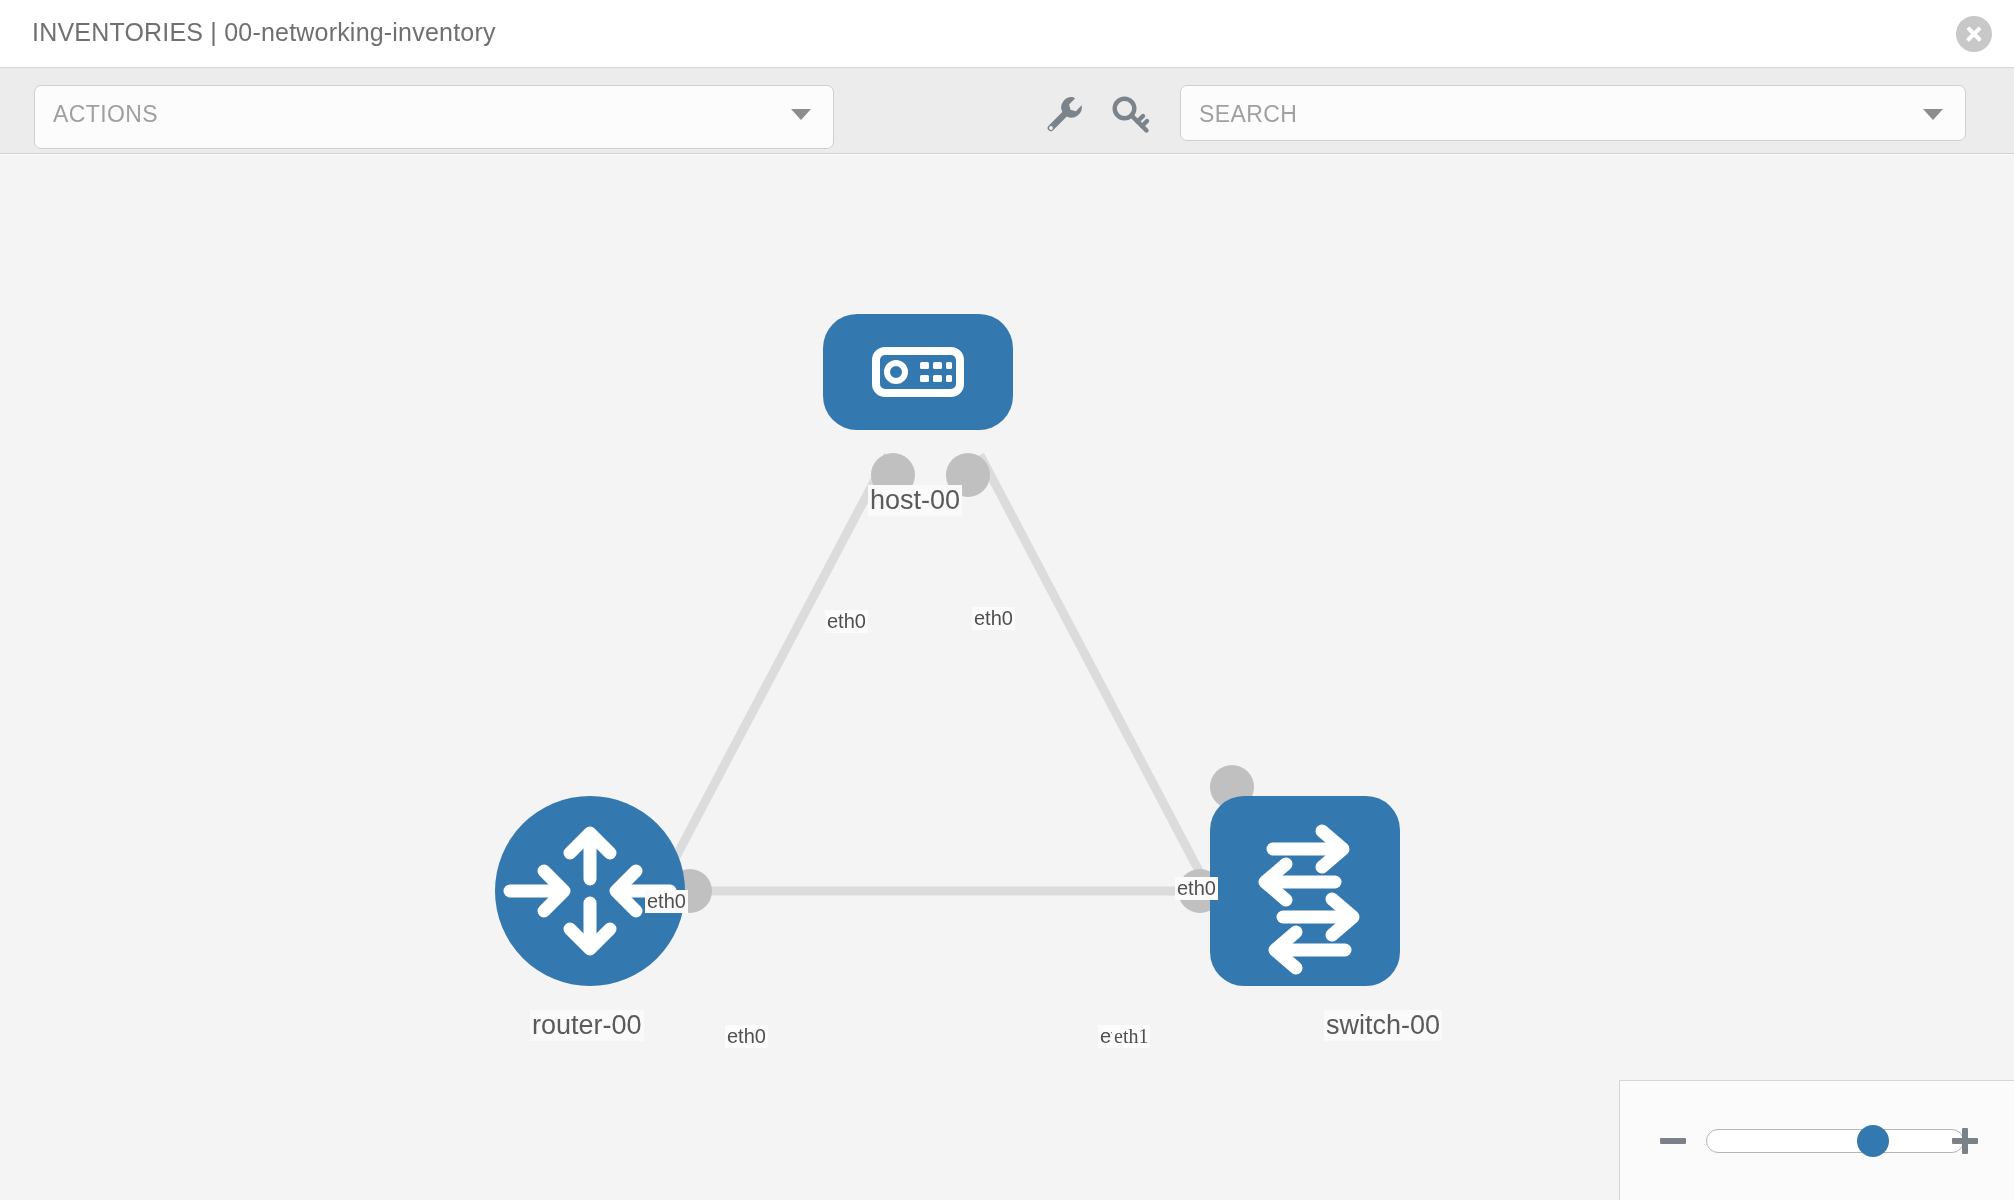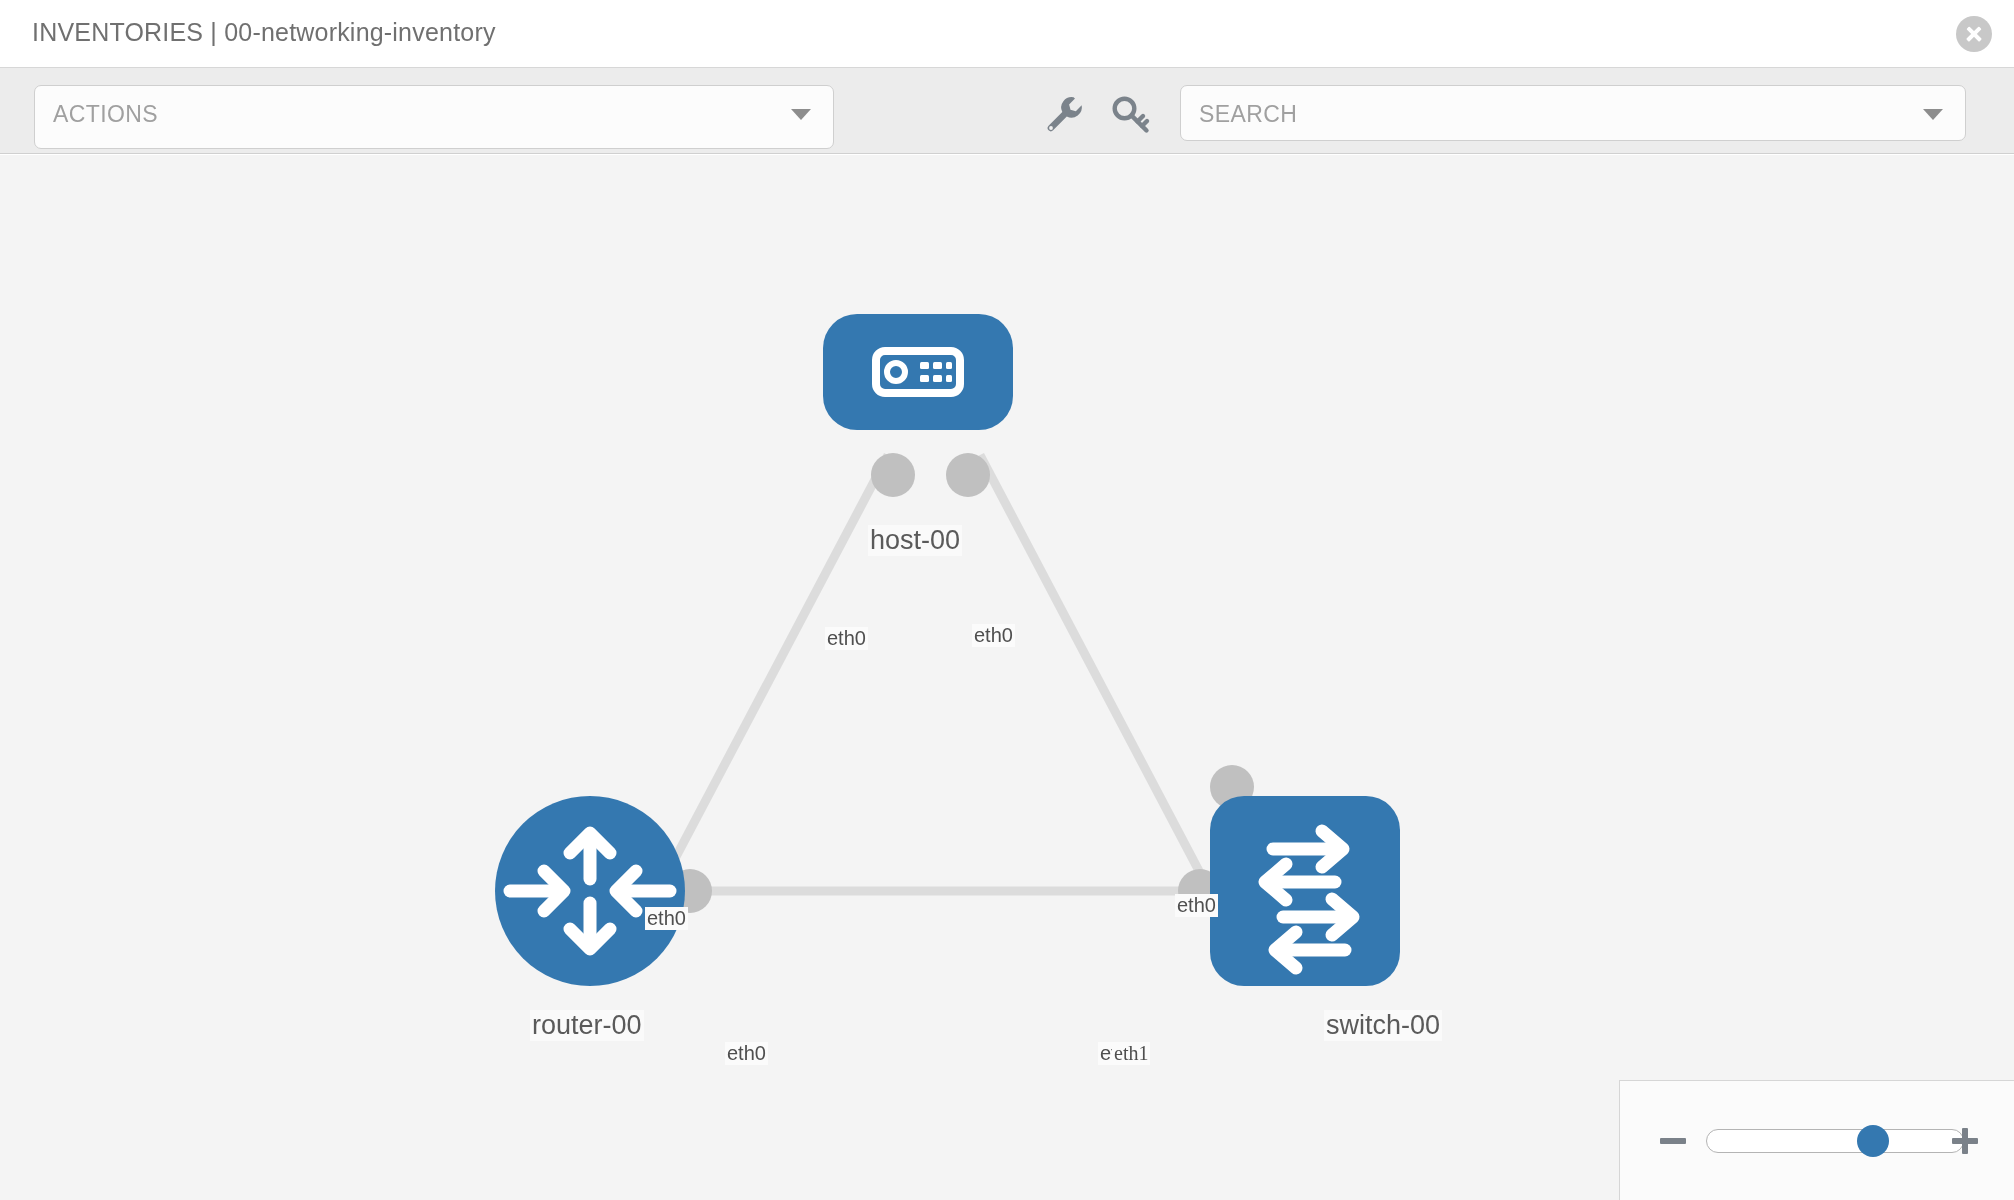--- a/index.html
+++ b/index.html
@@ -153,21 +153,20 @@
     white-space: nowrap;
     padding: 0 2px;
   }
   .if-label {
     position: absolute;
     font-size: 20px;
     color: #4f4f4f;
     background: #fbfbfb;
     white-space: nowrap;
     padding: 0 2px;
-    margin-top: 17px;
   }
 
   
   .zoom-widget {
     position: absolute;
     left: 1619px;
     top: 1080px;
     width: 395px;
     height: 120px;
     background: #fbfbfb;
@@ -345,21 +344,21 @@
   <span class="if-label" style="left:645px; top:735px;">eth0</span>
 
   <span class="if-label" style="left:1175px; top:722px;">eth0</span>
 
   <span class="if-label" style="left:725px; top:870px;">eth0</span>
 
   <span class="if-label" style="left:1098px; top:870px;">eth0</span>
 
   <span class="if-label" style="left:1112px; top:870px;font-family:Liberation Serif, serif;">eth1</span>
 
-  <span class="node-label" style="left:868px; top:330px;margin-top:40px;">host-00</span>
+  <span class="node-label" style="left:868px; top:330px;">host-00</span>
 
   <span class="node-label" style="left:530px; top:855px;">router-00</span>
 
   <span class="node-label" style="left:1294px; top:855px;margin-left:30px;">switch-00</span>
 </div>
 
 <div class="zoom-widget">
 
   <div class="zoom-minus">
     <span class="h"></span>

